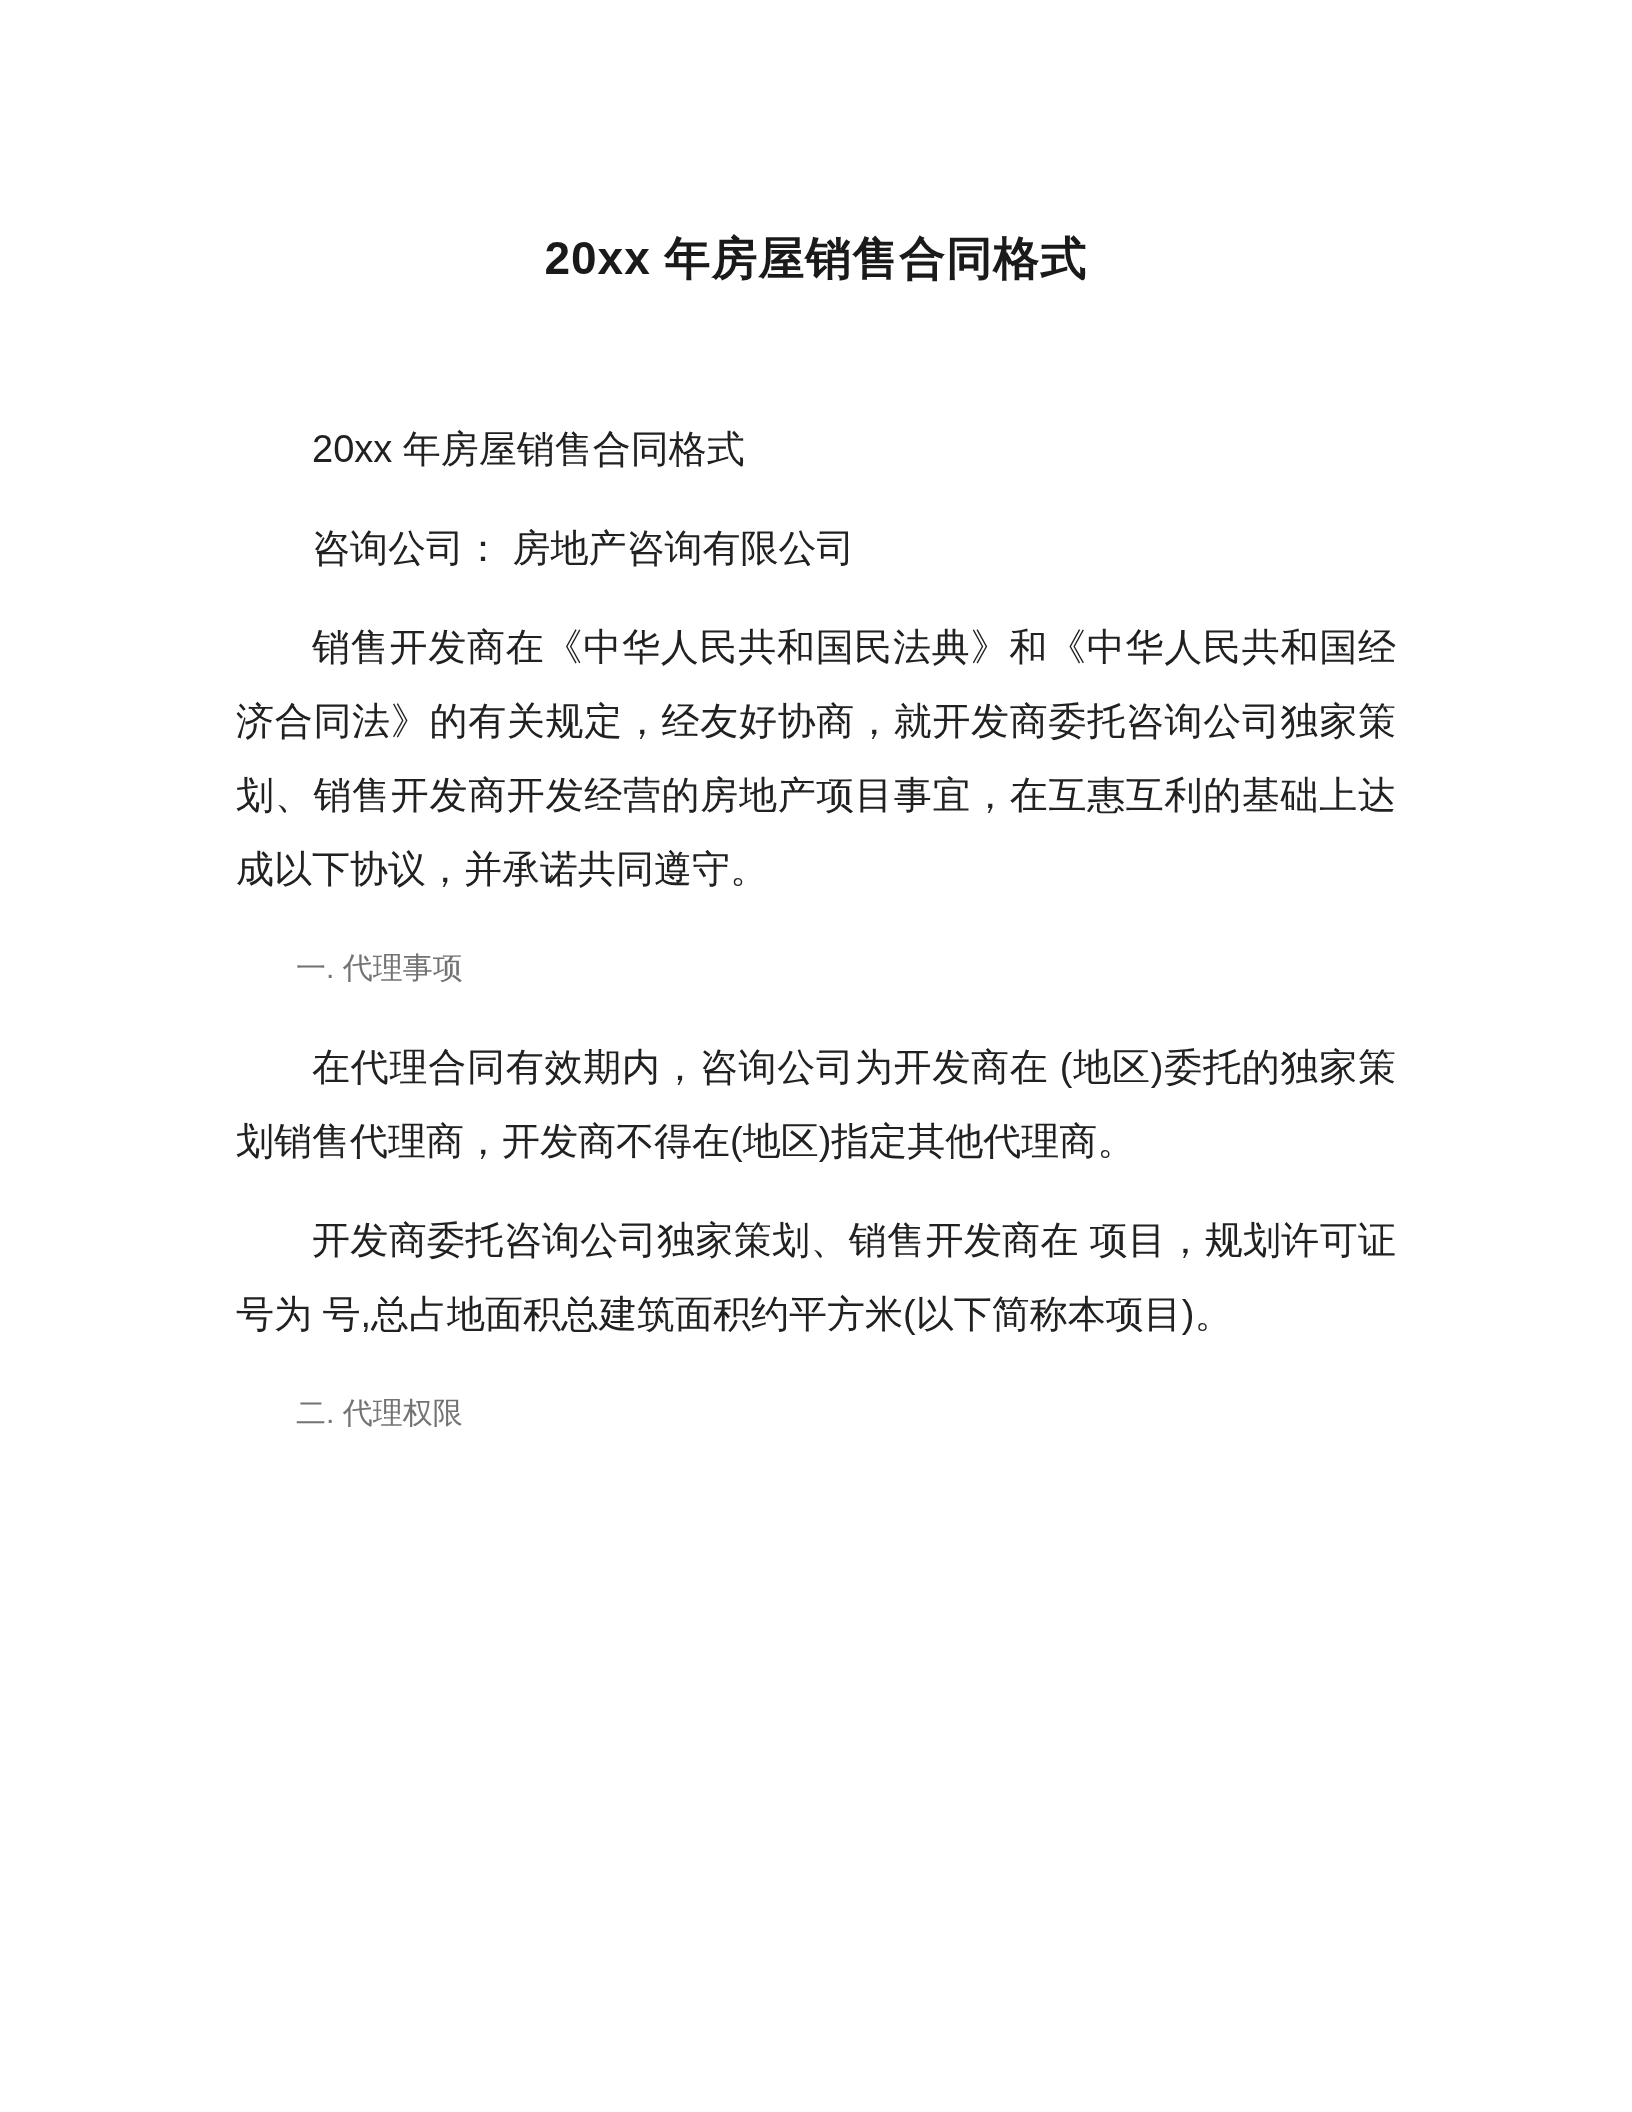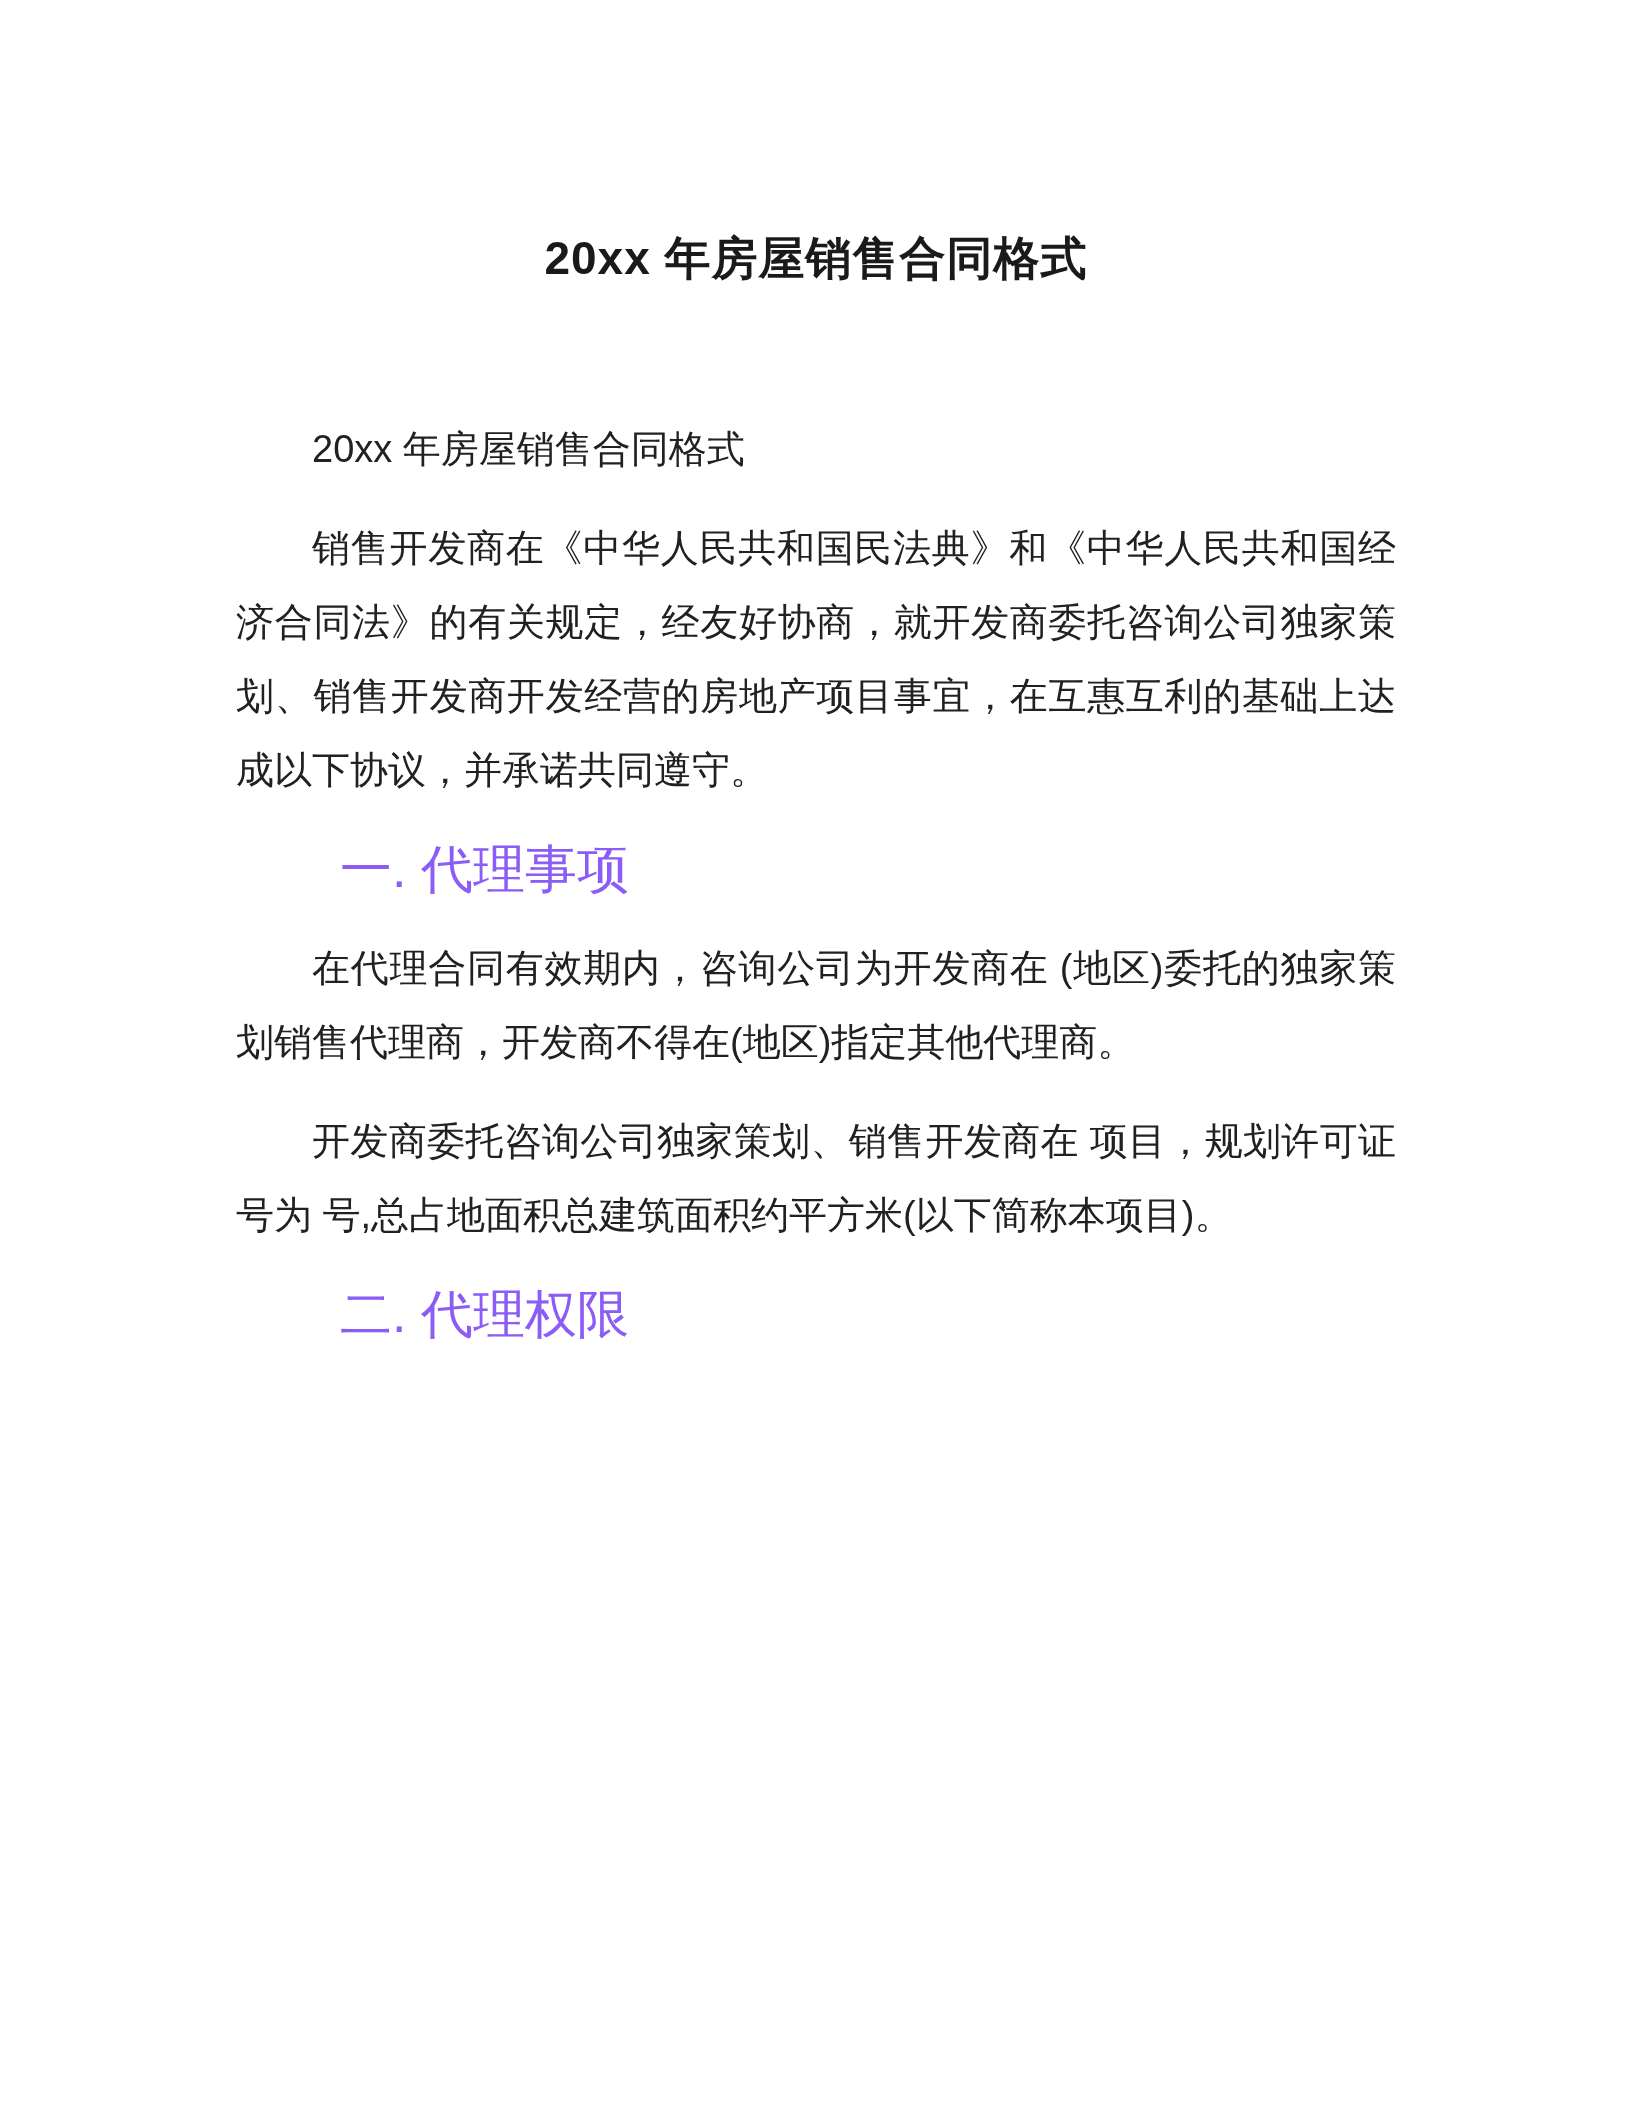--- a/index.html
+++ b/index.html
@@ -28,37 +28,38 @@
   }
   .para {
     font-size: 38px;
     line-height: 74px;
     text-align: justify;
     text-indent: 2em;
     margin: 0 0 25px 0;
     color: #212121;
   }
   .section-heading {
-    font-size: 52px;
+    font-size: 30px;
     line-height: 74px;
     text-indent: 2em;
     margin: 0 0 25px 0;
-    color: #8b5cf6;
+    color: #737373;
   }
 </style>
 </head>
 <body>
 
 <div class="page">
 
   <h1 class="doc-title">20xx 年房屋销售合同格式</h1>
 
   <p class="para">20xx 年房屋销售合同格式</p>
 
 
+  <p class="para">咨询公司： 房地产咨询有限公司</p>
 
   <p class="para">销售开发商在《中华人民共和国民法典》和《中华人民共和国经济合同法》的有关规定，经友好协商，就开发商委托咨询公司独家策划、销售开发商开发经营的房地产项目事宜，在互惠互利的基础上达成以下协议，并承诺共同遵守。</p>
 
   <p class="section-heading">一. 代理事项</p>
 
   <p class="para">在代理合同有效期内，咨询公司为开发商在 (地区)委托的独家策划销售代理商，开发商不得在(地区)指定其他代理商。</p>
 
   <p class="para">开发商委托咨询公司独家策划、销售开发商在 项目，规划许可证号为 号,总占地面积总建筑面积约平方米(以下简称本项目)。</p>
 
   <p class="section-heading">二. 代理权限</p>

